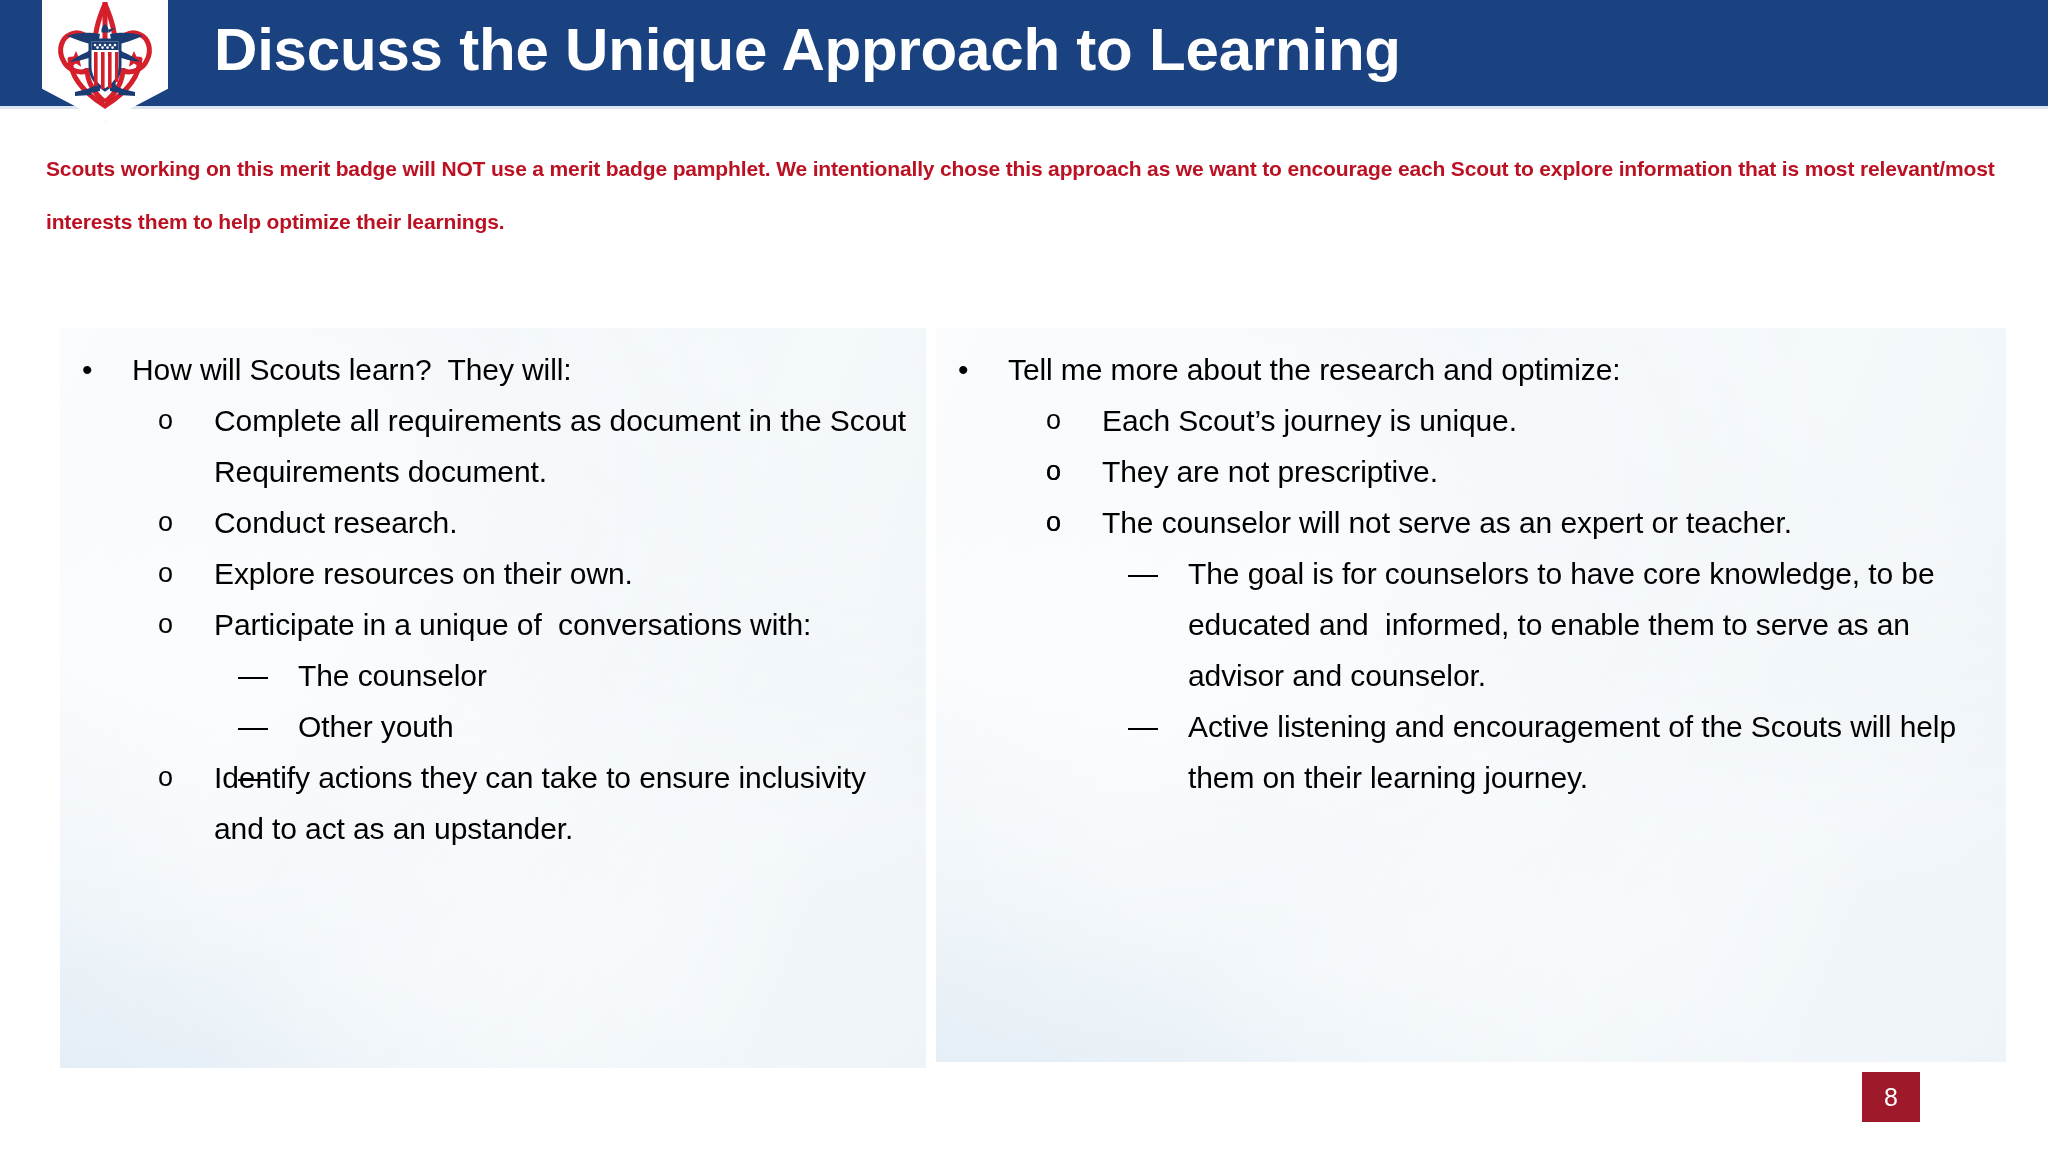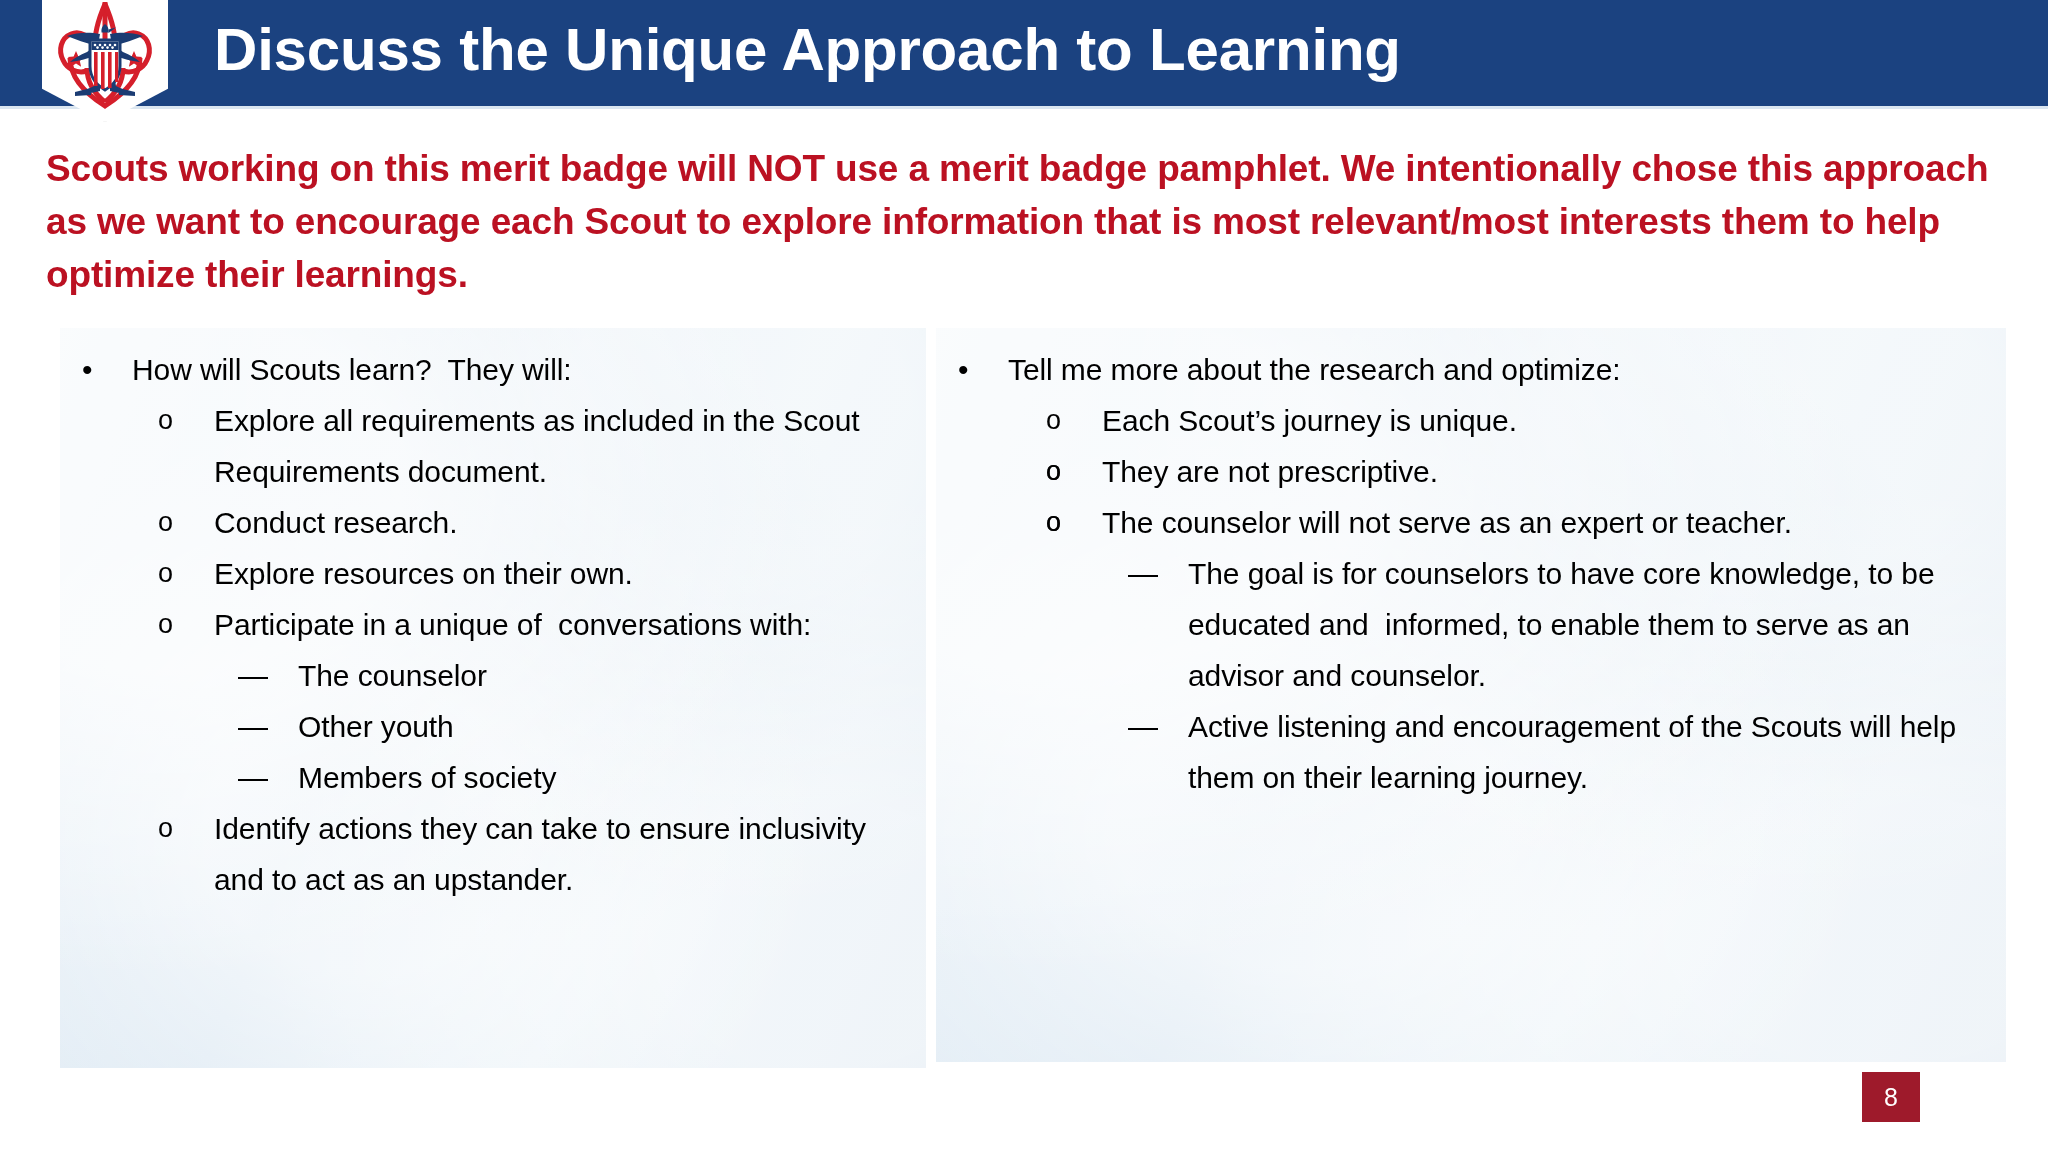--- a/index.html
+++ b/index.html
@@ -64,21 +64,21 @@
     top: 2px;
   }
 
   
   .intro-text {
     position: absolute;
     left: 46px;
     top: 142px;
     width: 1960px;
     color: #bb1122;
-    font-size: 37px;
+    font-size: 21px;
     font-weight: bold;
     line-height: 53px;
     letter-spacing: -0.15px;
   }
 
   
   .panel {
     position: absolute;
     background-color: #e3edf5;
     background-image:
@@ -208,27 +208,27 @@
   </svg>
 </div>
 
 <div class="slide-title">Discuss the Unique Approach to Learning</div>
 
 <div class="intro-text" style="color: rgb(187, 17, 34);">Scouts working on this merit badge will NOT use a merit badge pamphlet.  We intentionally chose this approach as we want to encourage each Scout to explore information that is most relevant/most interests them to help optimize their learnings.</div>
 
 <div class="panel" id="panel-left">
   <div class="panel-inner">
       <div class="li lvl1"><span class="marker">•</span><span class="txt">How will Scouts learn?  They will:</span></div>
-      <div class="li lvl2"><span class="marker">o</span><span class="txt">Explore all requirements as included in the Scout Requirements document.</span></div>
+      <div class="li lvl2"><span class="marker">o</span><span class="txt">Complete all requirements as document in the Scout Requirements document.</span></div>
       <div class="li lvl2"><span class="marker">o</span><span class="txt">Conduct research.</span></div>
       <div class="li lvl2"><span class="marker">o</span><span class="txt">Explore resources on their own.</span></div>
       <div class="li lvl2"><span class="marker">o</span><span class="txt">Participate in a unique of  conversations with:</span></div>
       <div class="li lvl3"><span class="marker">—</span><span class="txt">The counselor</span></div>
       <div class="li lvl3"><span class="marker">—</span><span class="txt">Other youth</span></div>
-      <div class="li lvl3"><span class="marker">—</span><span class="txt">Members of society</span></div>
+      <div class="li lvl3"><span class="marker">—</span></div>
       <div class="li lvl2"><span class="marker">o</span><span class="txt">Identify actions they can take to ensure inclusivity and to act as an upstander.</span></div>
     </div>
 </div>
 
 <div class="panel" id="panel-right">
   <div class="panel-inner">
       <div class="li lvl1"><span class="marker">•</span><span class="txt">Tell me more about the research and optimize:</span></div>
       <div class="li lvl2"><span class="marker">o</span><span class="txt">Each Scout’s journey is unique.</span></div>
       <div class="li lvl2"><span class="marker">o</span></div>
       <div class="li lvl2"><span class="marker">o</span><span class="txt">They are not prescriptive.</span></div>

